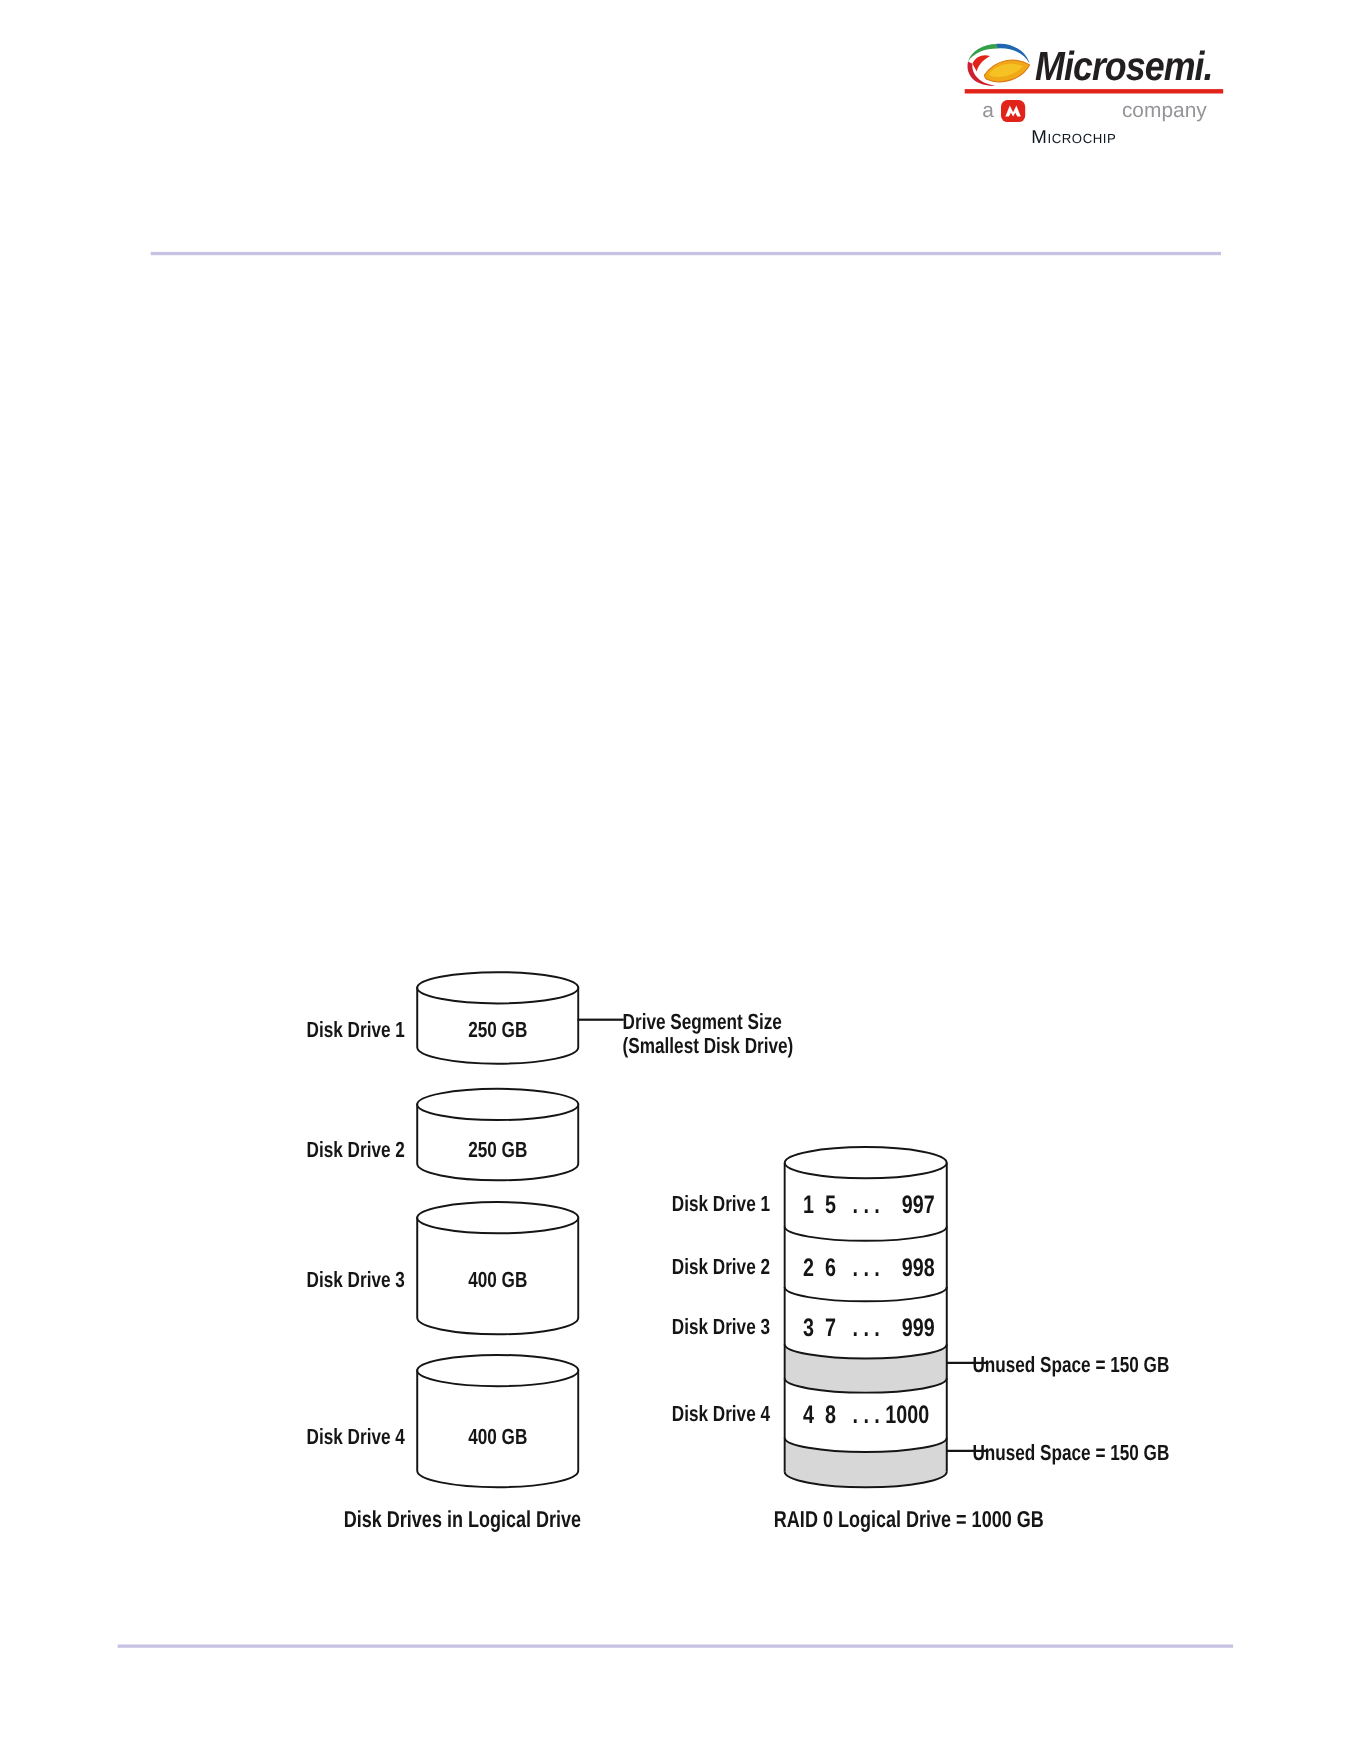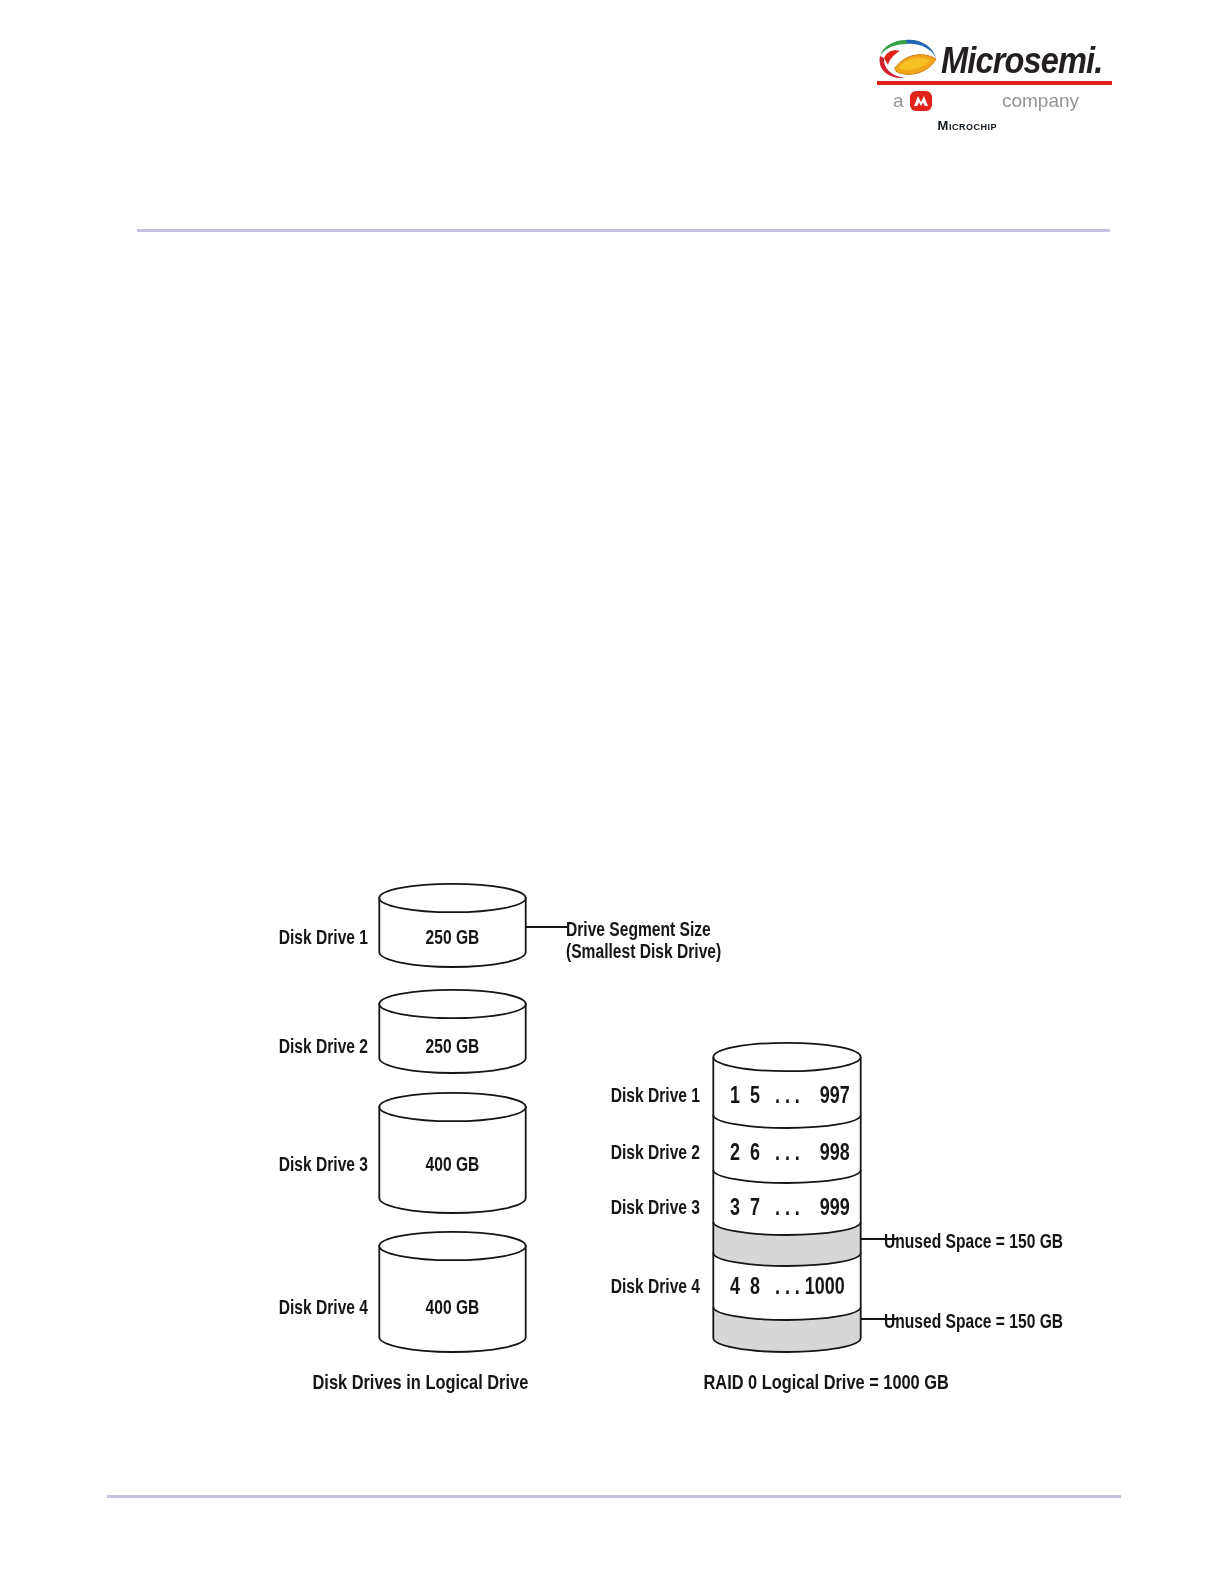--- a/index.html
+++ b/index.html
@@ -17,21 +17,21 @@
   .cap{font-size:21px;}
   
   .brand{position:absolute;left:941px;top:40px;font-size:37px;line-height:42px;
          font-weight:bold;font-style:italic;color:#231f20;letter-spacing:-1px;
          transform:scaleX(0.88);transform-origin:0 50%;}
   .redrule{position:absolute;left:877px;top:81px;width:235px;height:4px;background:#e2231a;}
   .tagline{position:absolute;left:893px;top:90px;height:22px;display:flex;
            align-items:center;gap:5px;}
   .tag-gray{color:#939598;font-size:19px;font-weight:normal;
             font-family:"Liberation Sans",sans-serif;}
-  .tag-chip{color:#101820;font-size:13px;font-weight:bold;font-variant:small-caps;
+  .tag-chip{color:#101820;font-size:17px;font-weight:normal;font-variant:small-caps;
             letter-spacing:0.5px;font-family:"Liberation Sans",sans-serif;margin-top:48px;}
   
   .rule-top{position:absolute;left:137px;top:229px;width:973px;height:3px;background:#c6c2e2;}
   .rule-bottom{position:absolute;left:107px;top:1495px;width:1014px;height:3px;background:#c6c2e2;}
   
   .conn{position:absolute;height:0;border-top:2px solid #151515;}
   svg{display:block;}
 </style>
 </head>
 <body>

